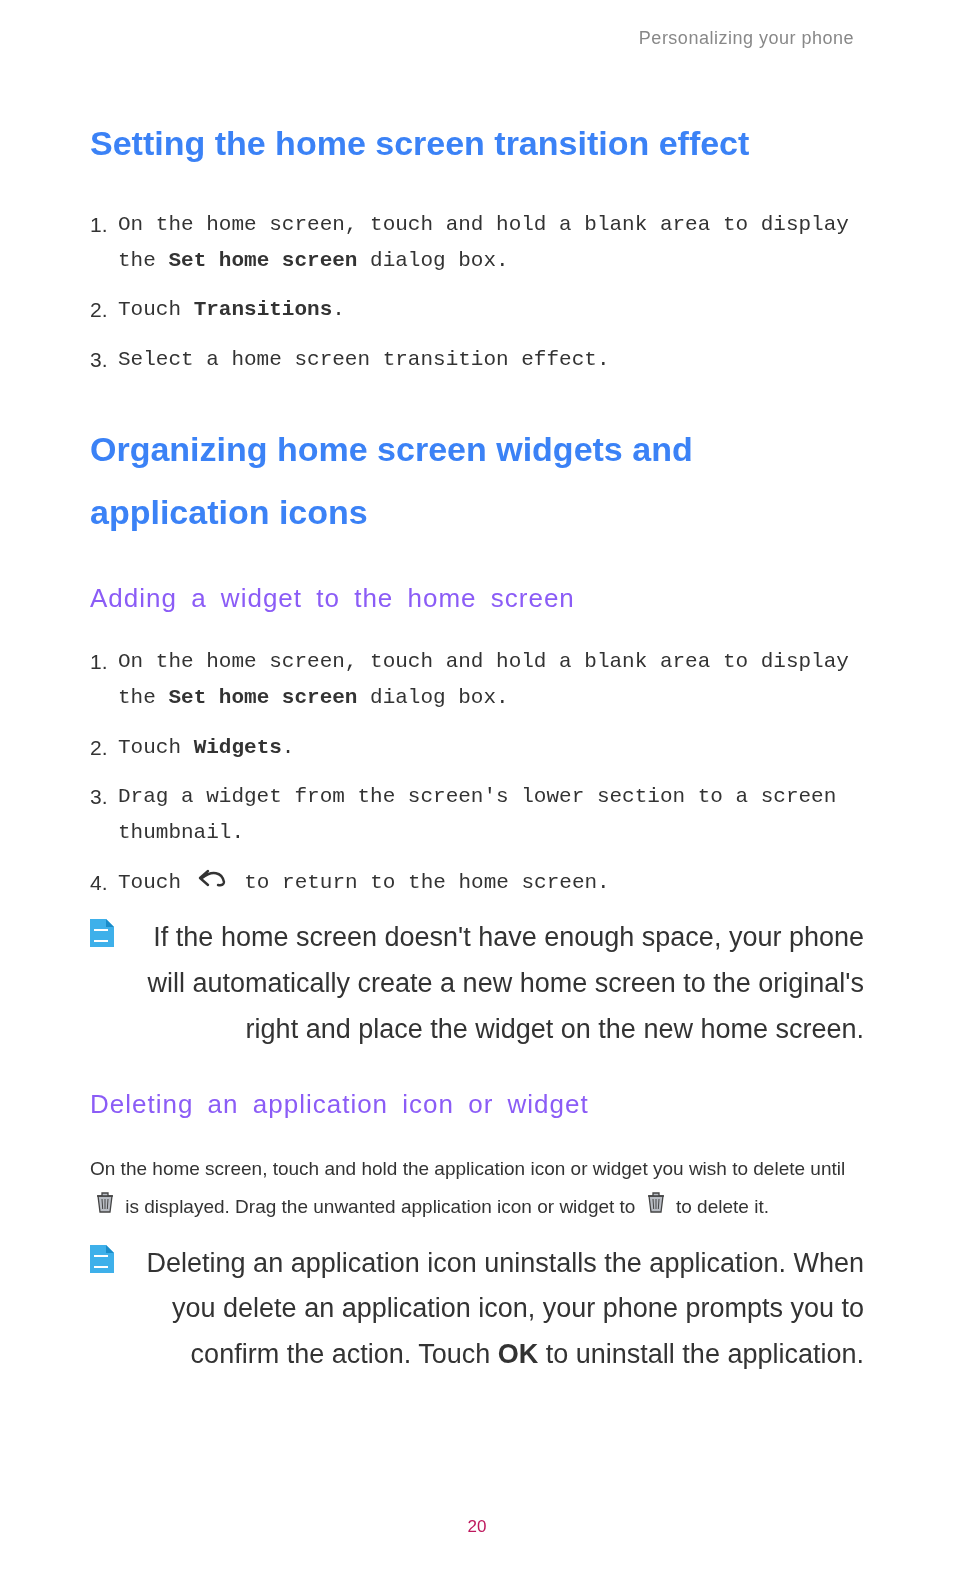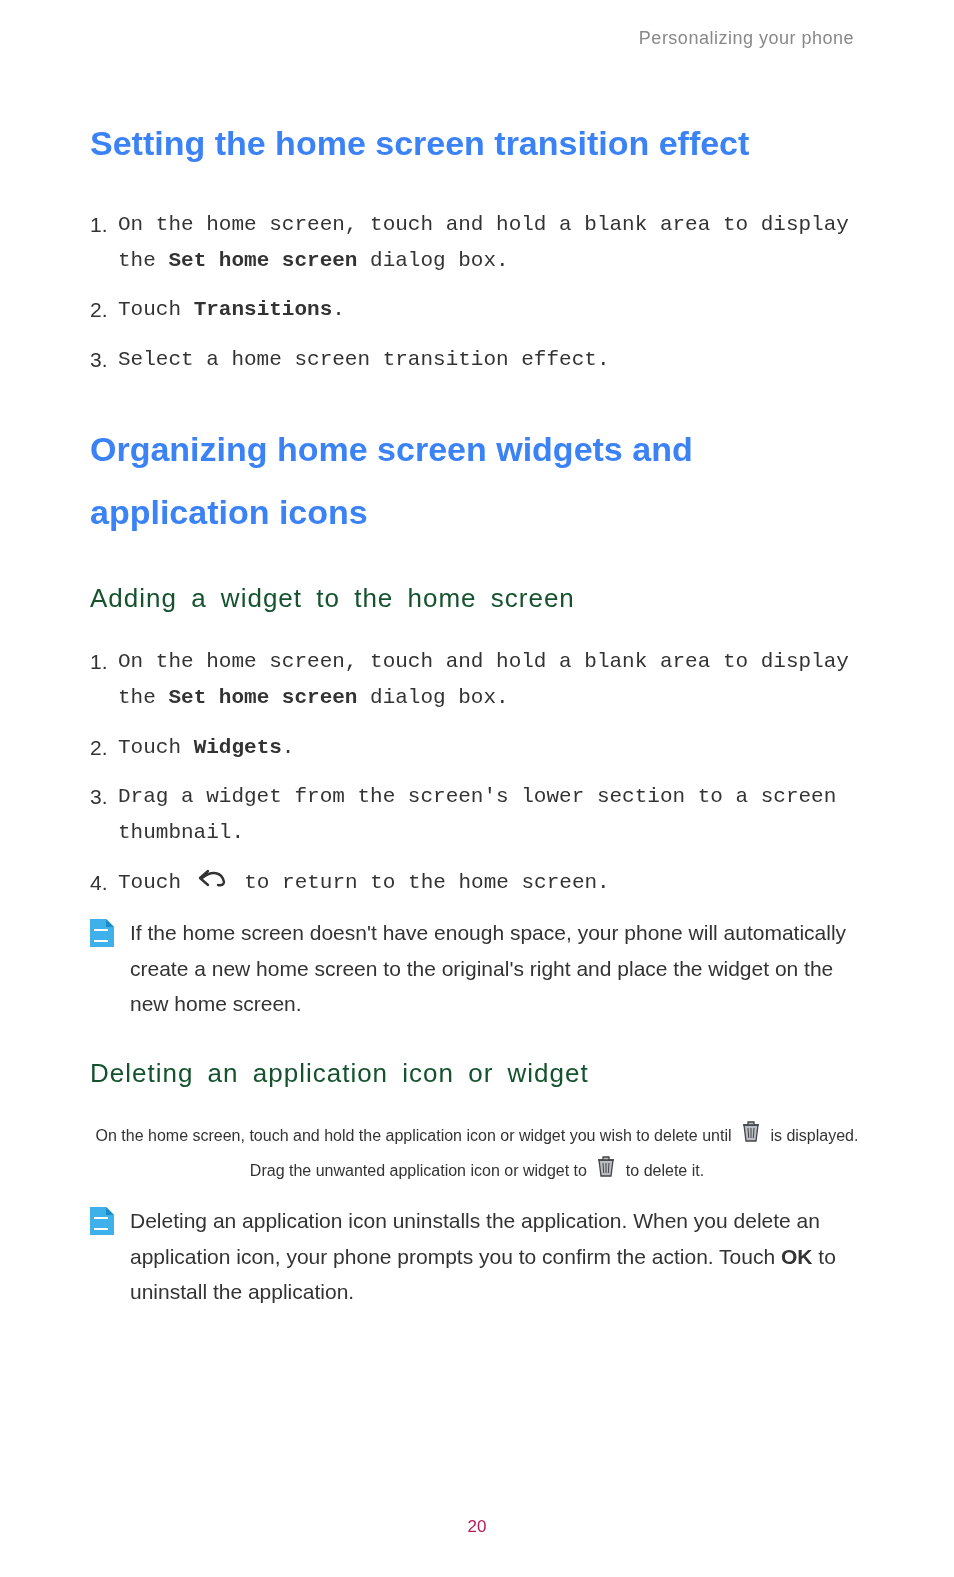--- a/index.html
+++ b/index.html
@@ -45,21 +45,21 @@
   .list-item .num {
     width: 28px;
     flex: 0 0 auto;
   }
   .list-item .body {
     flex: 1 1 auto;
     font-family: Liberation Mono, monospace;
   }
   .bold { font-weight: bold; }
   h2.sub-title {
-    color: #14532d;
+    color: #8b5cf6;
     font-size: 26px;
     font-weight: normal;
     letter-spacing: 1px;
     word-spacing: 6px;
     margin: 36px 0 30px 0;
   }
   .note {
     display: flex;
     margin: 8px 0 20px 0;
   }
@@ -96,28 +96,28 @@
     position: absolute;
     left: 4px;
     bottom: 5px;
     width: 14px;
     height: 9px;
     border-top: 2px solid #ffffff;
     border-bottom: 2px solid #ffffff;
   }
   .note-body {
     flex: 1 1 auto;
-    font-size: 21px;
+    font-size: 27px;
     line-height: 1.7;
+    text-align: right;
   }
   p.para {
-    font-size: 16px;
+    font-size: 19px;
     line-height: 2.0;
     margin: 0 0 14px 0;
-    text-align: center;
   }
   .inline-icon {
     display: inline-block;
     vertical-align: middle;
     margin: 0 4px;
   }
   .inline-icon.back svg { width: 30px; height: 20px; }
   .inline-icon.trash svg { width: 22px; height: 24px; }
   .page-num {
     position: absolute;

